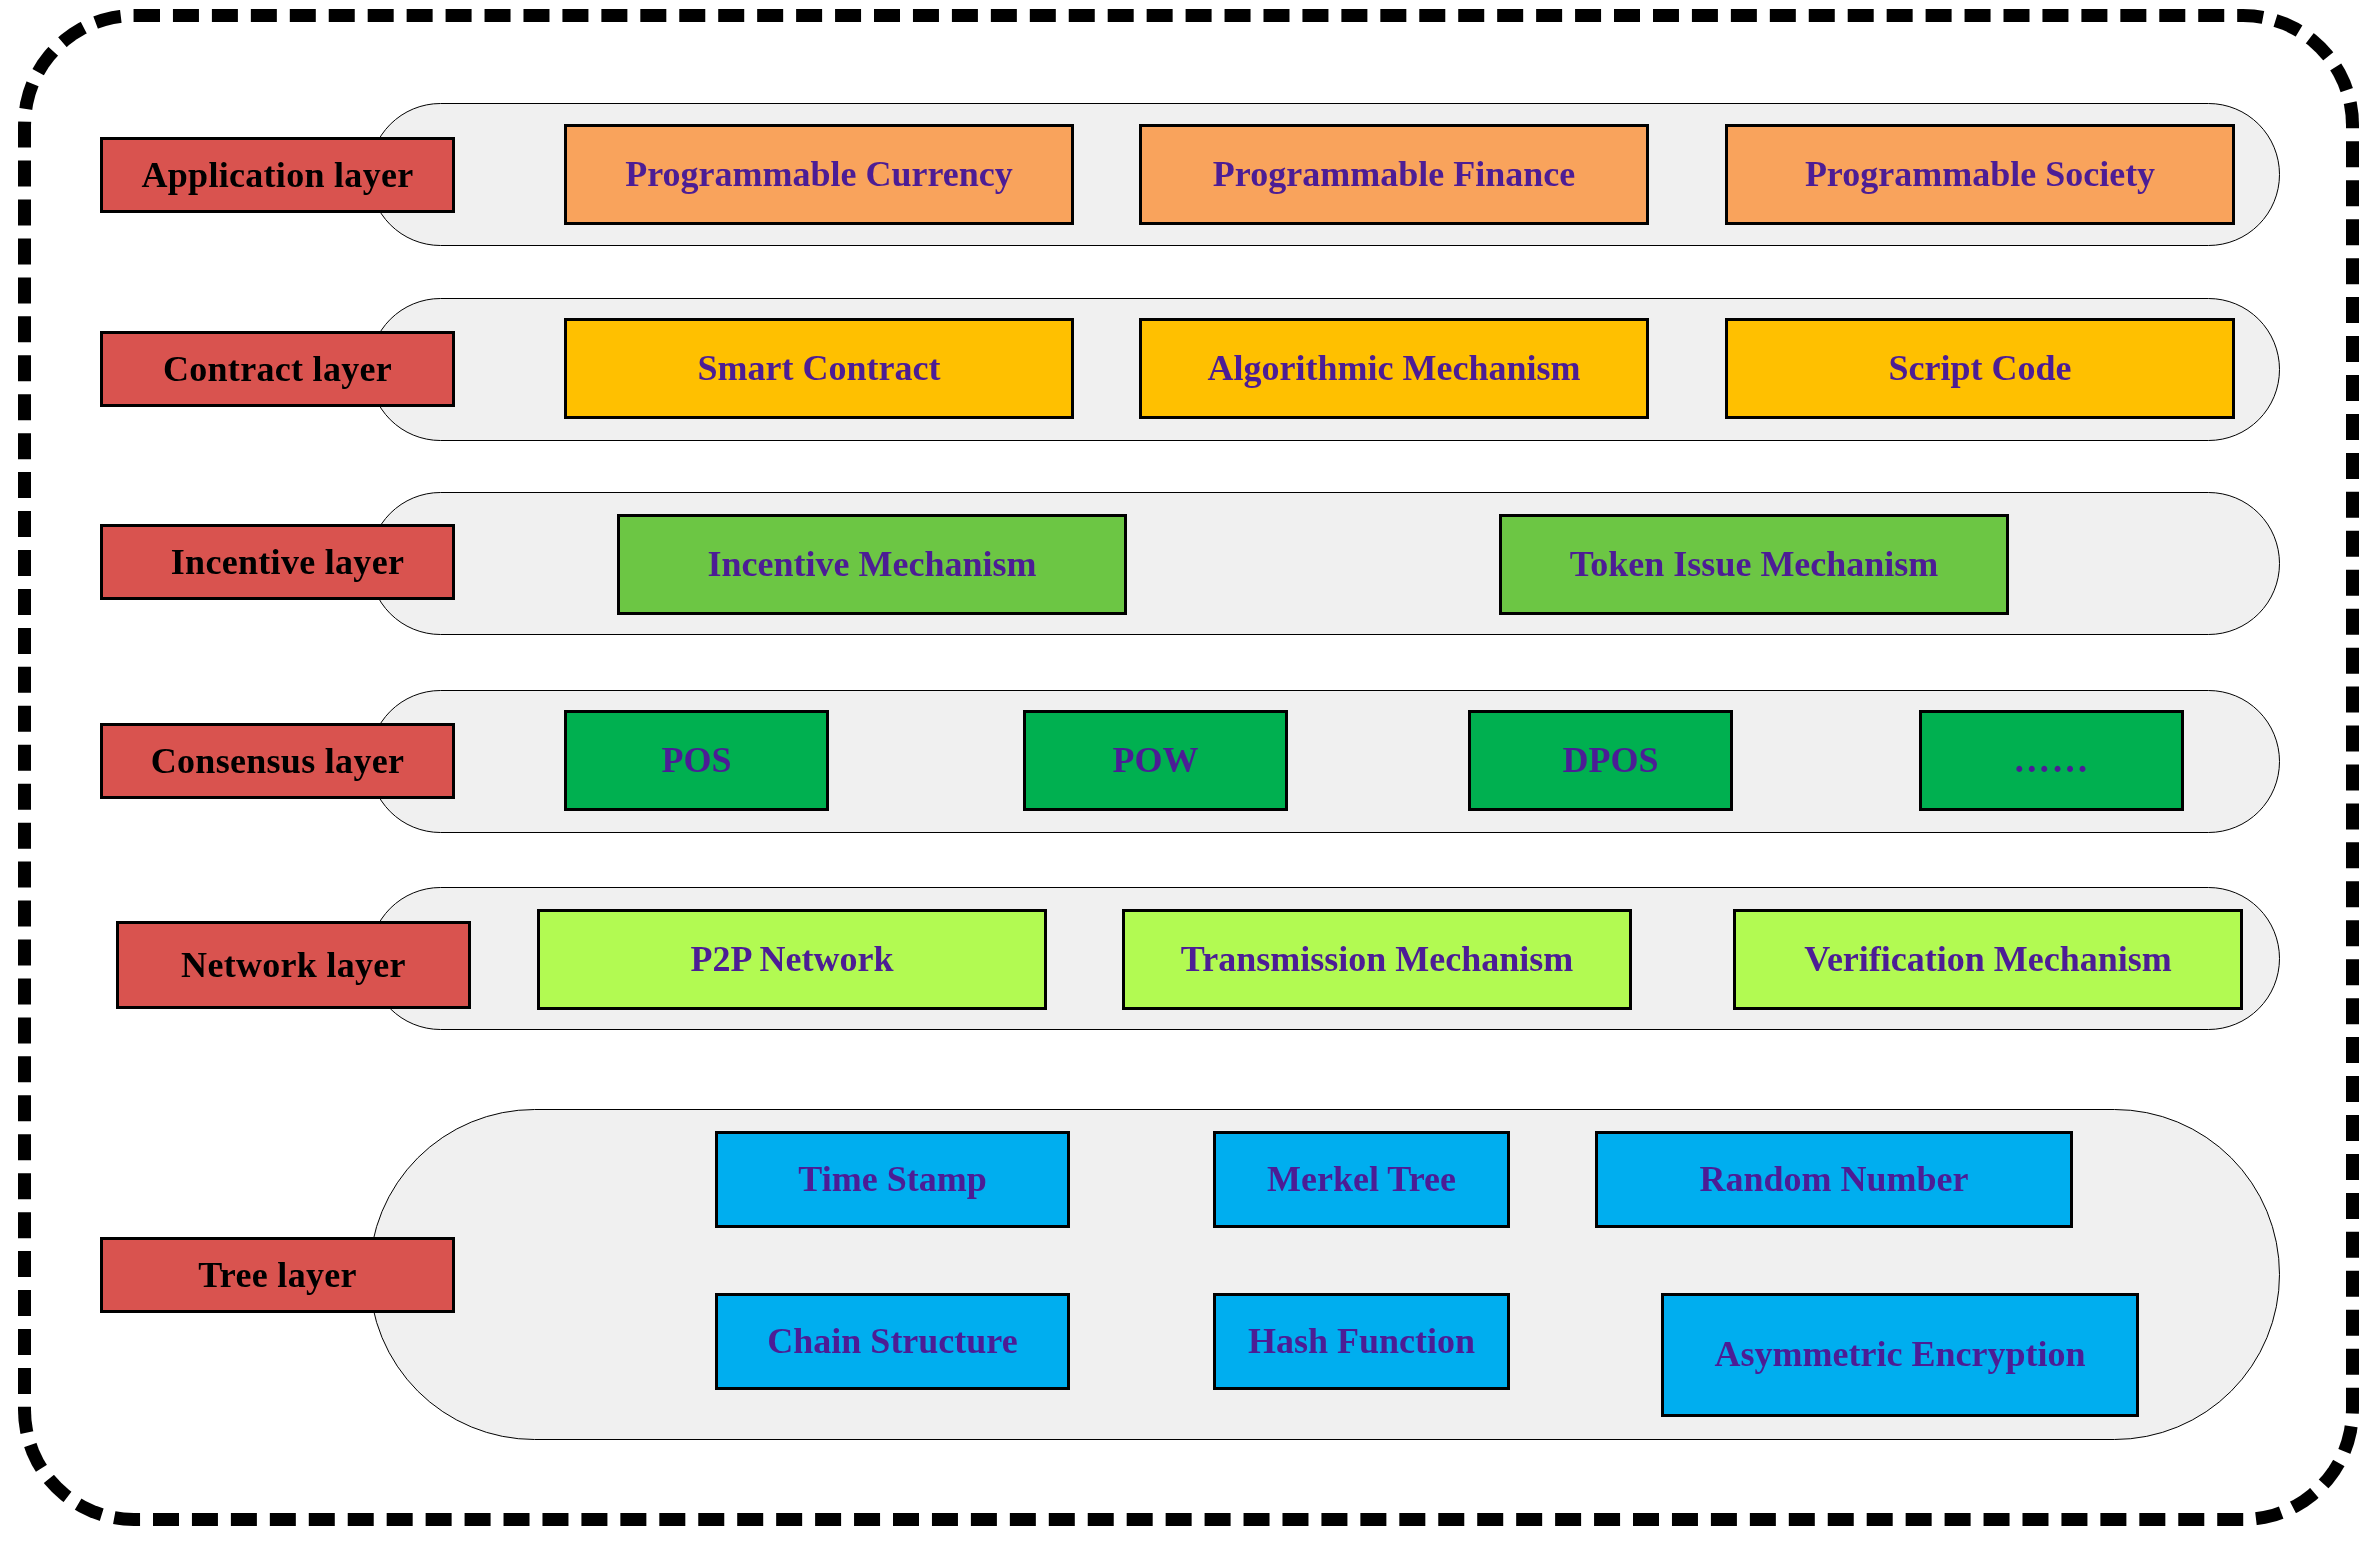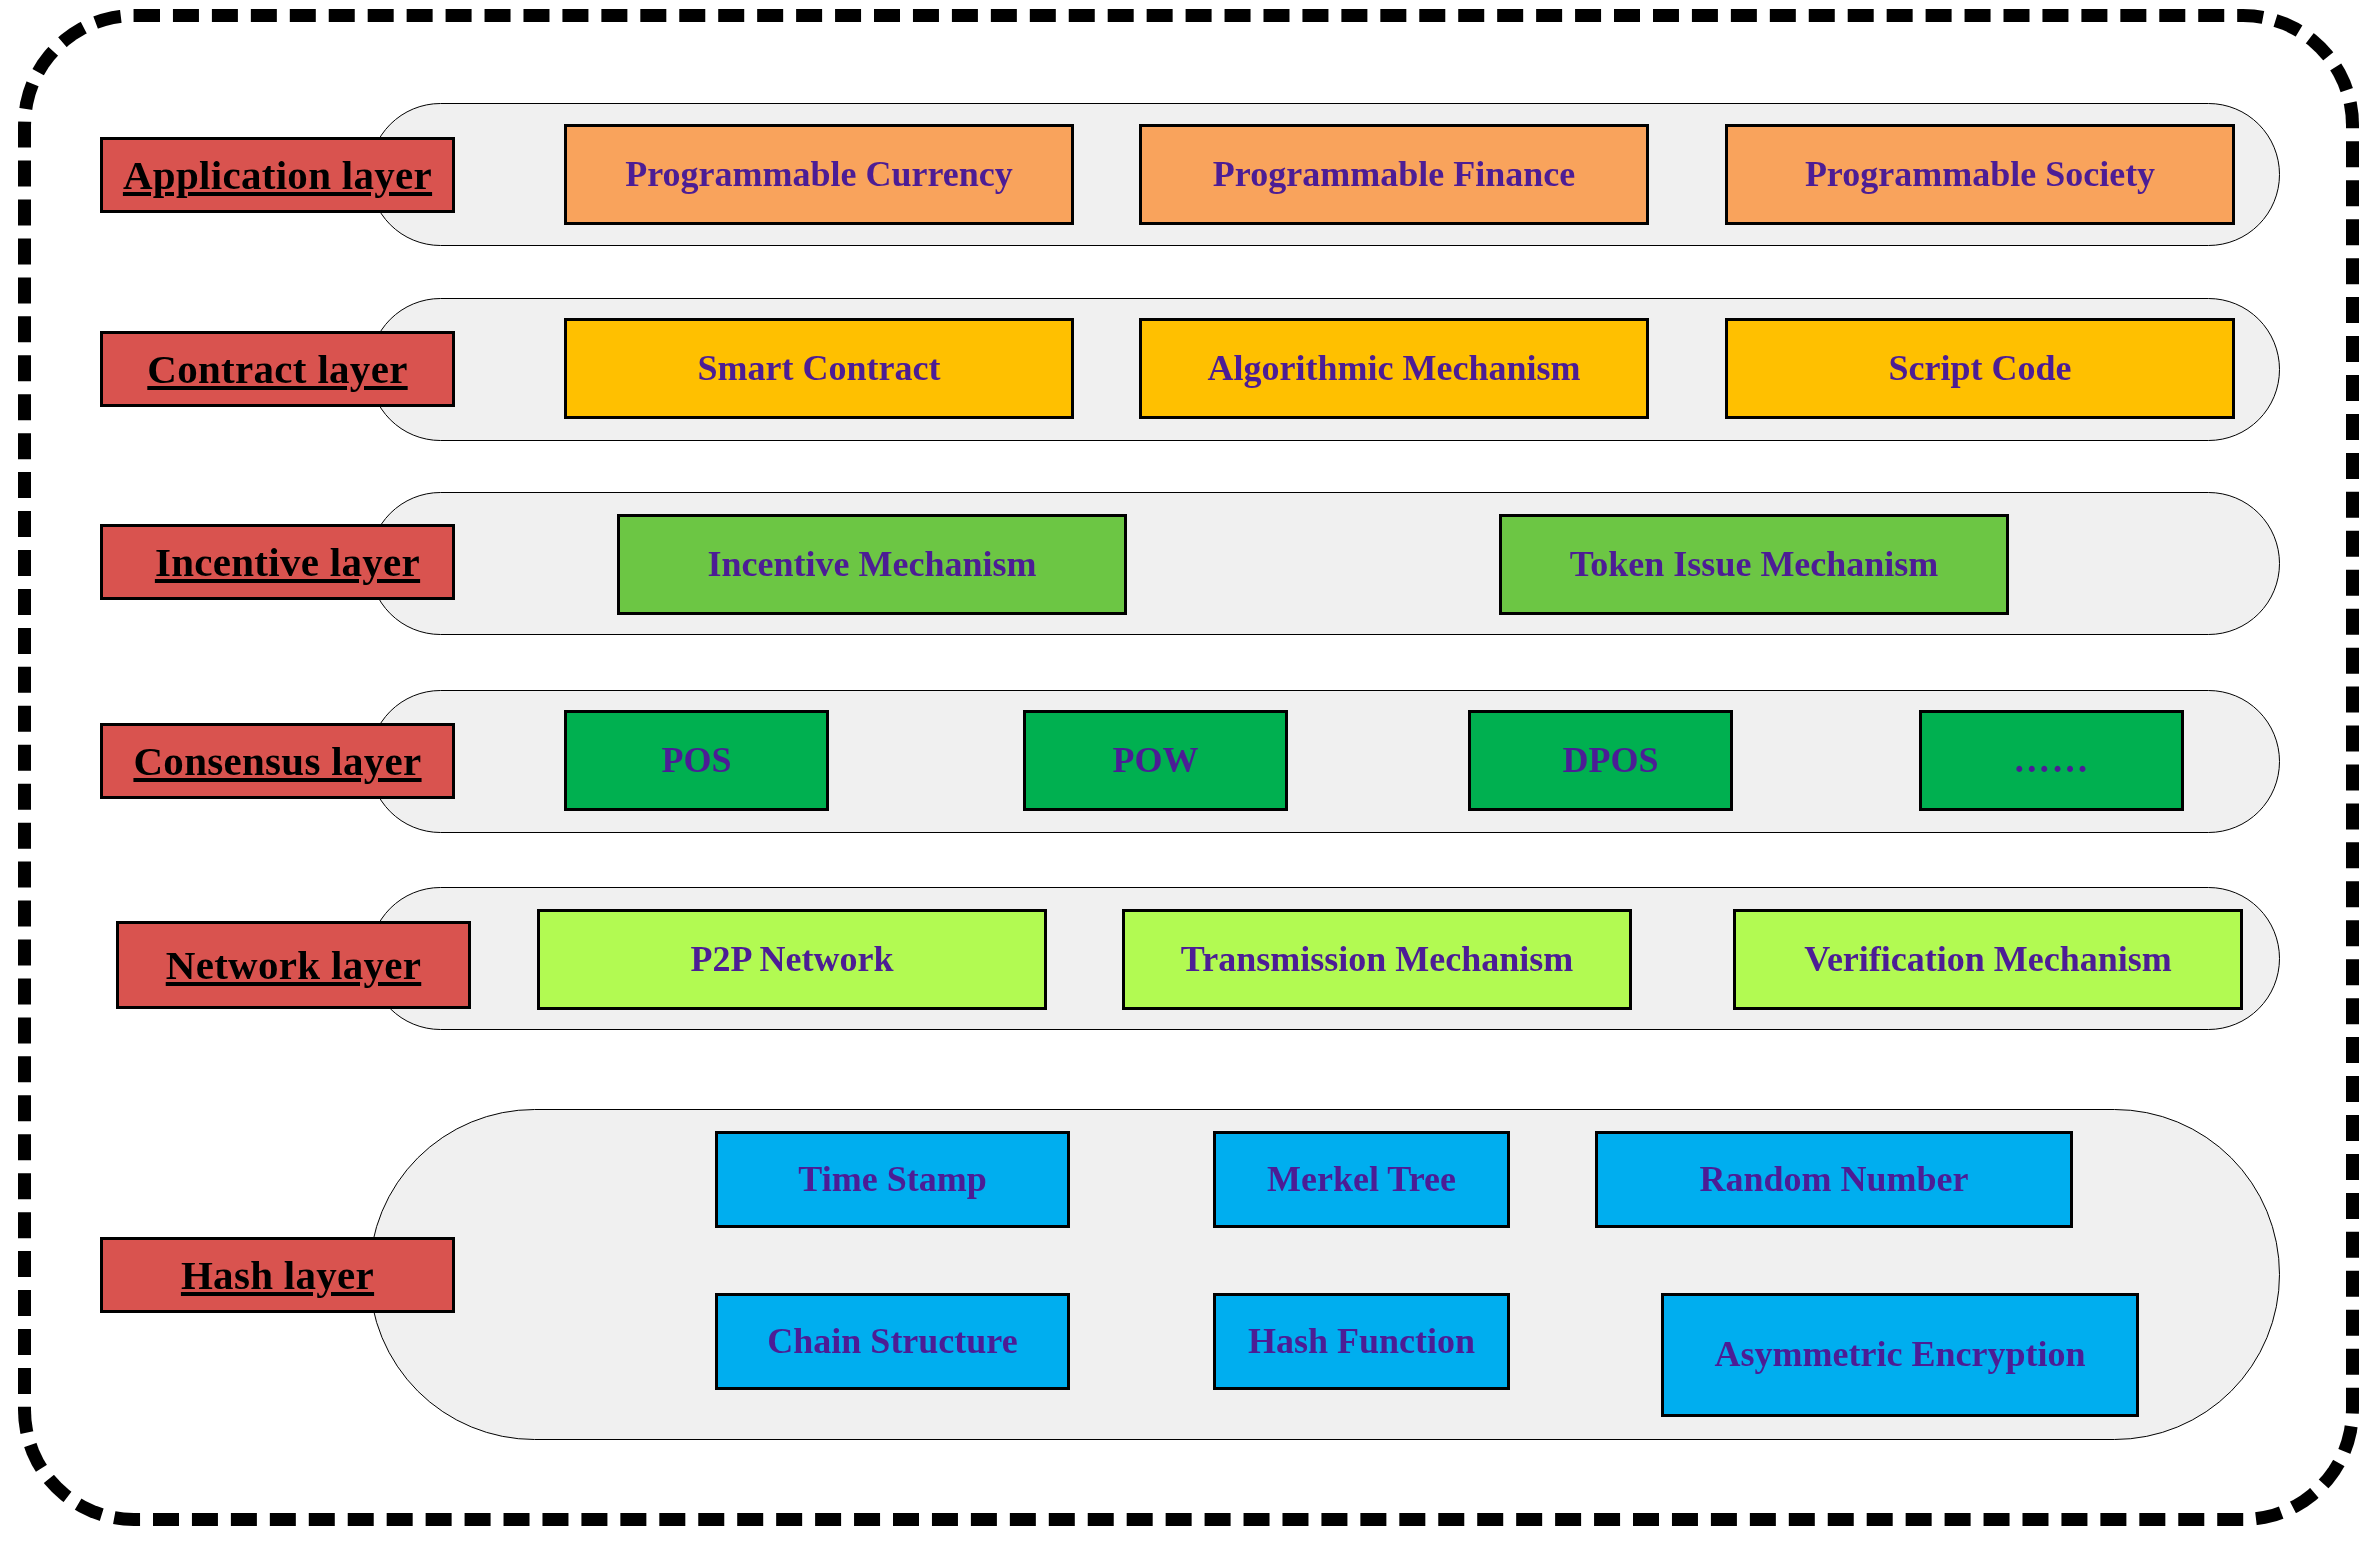--- a/index.html
+++ b/index.html
@@ -25,25 +25,24 @@
   }
   .layer-track.pill{border-radius:645px;}
 
   .layer-label{
     position:absolute;
     background:#D9534F;
     border:3.2px solid #000000;
     box-sizing:border-box;
     display:flex;align-items:center;justify-content:center;
     font-weight:bold;
-    font-size:41px;
+    font-size:36px;
     color:#000000;
     z-index:4;
     letter-spacing:0.3px;
-    text-decoration:underline;
   }
 
   .cell{
     position:absolute;
     border:3.2px solid #000000;
     box-sizing:border-box;
     display:flex;align-items:center;justify-content:center;
     font-weight:bold;
     font-size:36px;
     color:#4c1d95;
@@ -114,21 +113,21 @@
   <div class="cell" style="left:537px;top:909px;width:510px;height:101px;background:#B2FA52;">P2P Network</div>
 
   <div class="cell" style="left:1122px;top:909px;width:510px;height:101px;background:#B2FA52;">Transmission Mechanism</div>
 
   <div class="cell" style="left:1733px;top:909px;width:510px;height:101px;background:#B2FA52;">Verification Mechanism</div>
 </div>
 
 <div class="layer-row">
   <div class="layer-track pill" style="left:369px;top:1109px;width:1911px;height:331px;"></div>
 
-  <div class="layer-label" style="left:100px;top:1237px;width:355px;height:76px;">Hash layer</div>
+  <div class="layer-label" style="left:100px;top:1237px;width:355px;height:76px;">Tree layer</div>
 
   <div class="cell" style="left:715px;top:1131px;width:355px;height:97px;background:#00AEEF;">Time Stamp</div>
 
   <div class="cell" style="left:1213px;top:1131px;width:297px;height:97px;background:#00AEEF;">Merkel Tree</div>
 
   <div class="cell" style="left:1595px;top:1131px;width:478px;height:97px;background:#00AEEF;">Random Number</div>
 
   <div class="cell" style="left:715px;top:1293px;width:355px;height:97px;background:#00AEEF;">Chain Structure</div>
 
   <div class="cell" style="left:1213px;top:1293px;width:297px;height:97px;background:#00AEEF;">Hash Function</div>

